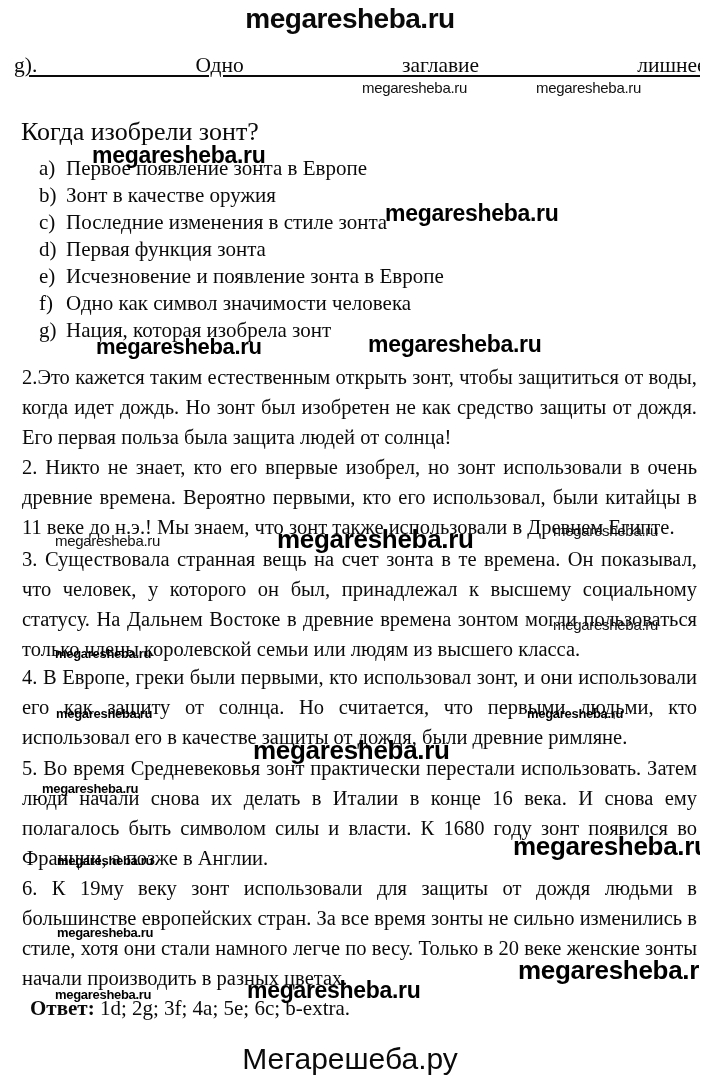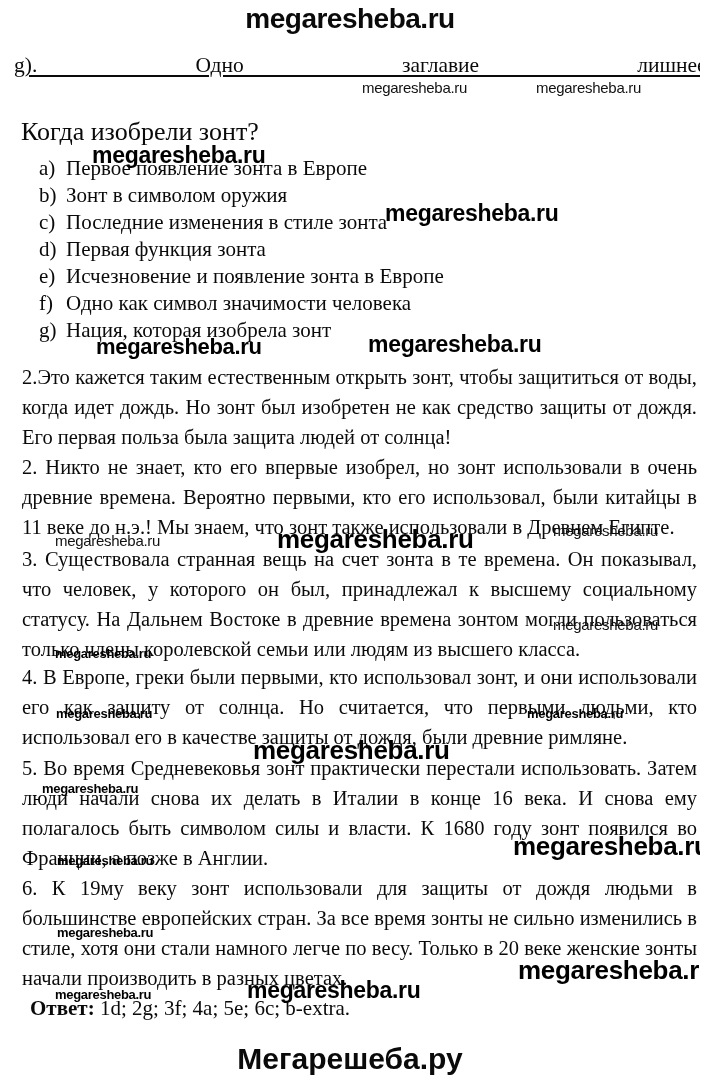--- a/index.html
+++ b/index.html
@@ -28,21 +28,21 @@
   .options li{display:flex;height:27px;line-height:27px;}
   .options .marker{width:27px;flex:0 0 27px;}
   .para{
     position:absolute;left:22px;width:675px;font-size:20.5px;line-height:30px;
     text-align:justify;
   }
   .answer{position:absolute;top:996px;left:30px;font-size:21px;text-align:center;}
   .answer-label{font-weight:bold;}
   .page-footer{
     position:absolute;top:1042px;left:0;width:100%;text-align:center;
-    font-family:"Liberation Sans",sans-serif;font-weight:bold;font-size:30px;
+    font-family:"Liberation Sans",sans-serif;font-weight:normal;font-size:30px;
   }
   .wm{
     position:absolute;font-family:"Liberation Sans",sans-serif;
     white-space:nowrap;letter-spacing:-0.3px;color:#111;font-weight:normal;
   }
   .wm-b{font-weight:bold;color:#000;}
 </style>
 </head>
 <body>
 
@@ -56,21 +56,21 @@
 
   <div class="question">Когда изобрели зонт?</div>
 
   <ul class="options" id="options">
       <li>
         <span class="marker">a)</span>
         <span>Первое появление зонта в Европе</span>
       </li>
       <li>
         <span class="marker">b)</span>
-        <span>Зонт в символом оружия</span>
+        <span>Зонт в качестве оружия</span>
       </li>
       <li>
         <span class="marker">c)</span>
         <span>Последние изменения в стиле зонта</span>
       </li>
       <li>
         <span class="marker">d)</span>
         <span>Первая функция зонта</span>
       </li>
       <li>

